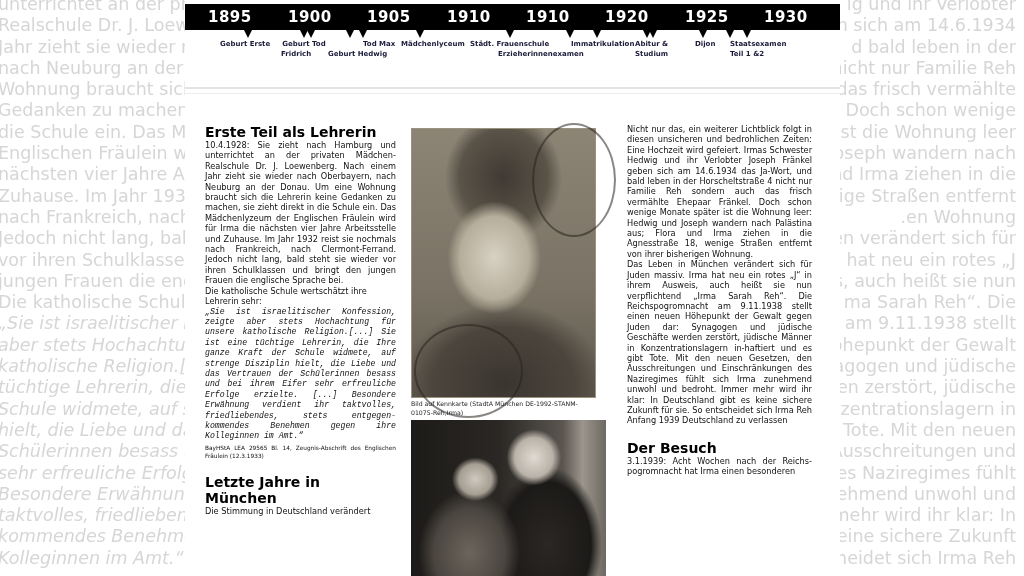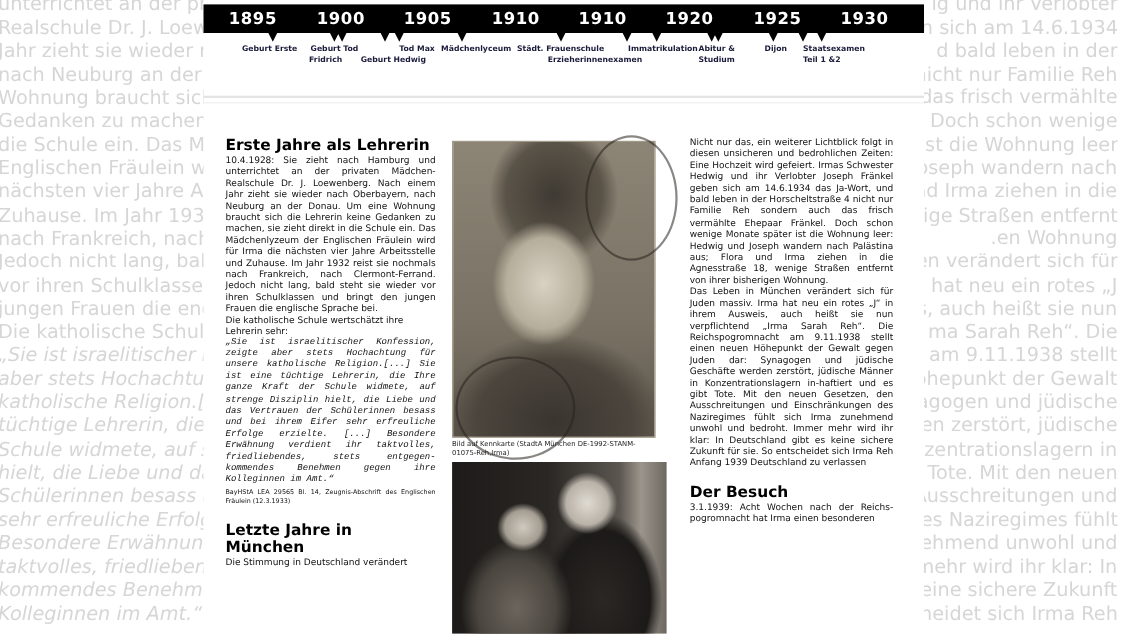--- a/index.html
+++ b/index.html
@@ -178,21 +178,21 @@
   <span class="ev" style="left:313px; top:49px">Erzieherinnenexamen</span>
   <span class="ev" style="left:386px; top:39px">Immatrikulation</span>
   <span class="ev" style="left:450px; top:39px; width:40px; white-space:normal">Abitur &amp; Studium</span>
   <span class="ev" style="left:510px; top:39px">Dijon</span>
   <span class="ev" style="left:545px; top:39px; width:52px; white-space:normal">Staatsexamen Teil 1 &amp;2</span>
 
   <div class="sep1"></div>
   <div class="sep2"></div>
 
   <div class="col col1">
-    <h2>Erste Jahre als Lehrerin</h2>
+    <h2>Erste Teil als Lehrerin</h2>
     <p>10.4.1928: Sie zieht nach Hamburg und unterrichtet an der privaten Mädchen-Realschule Dr. J. Loewenberg. Nach einem Jahr zieht sie wieder nach Oberbayern, nach Neuburg an der Donau. Um eine Wohnung braucht sich die Lehrerin keine Gedanken zu machen, sie zieht direkt in die Schule ein. Das Mädchenlyzeum der Englischen Fräulein wird für Irma die nächsten vier Jahre Arbeitsstelle und Zuhause. Im Jahr 1932 reist sie nochmals nach Frankreich, nach Clermont-Ferrand. Jedoch nicht lang, bald steht sie wieder vor ihren Schulklassen und bringt den jungen Frauen die englische Sprache bei.</p>
     <p style="text-align:left">Die katholische Schule wertschätzt ihre Lehrerin sehr:</p>
     <p class="quote">„Sie ist  israelitischer Konfession, zeigte aber stets Hochachtung für unsere katholische Religion.[...] Sie ist eine tüchtige Lehrerin, die Ihre ganze Kraft der Schule widmete, auf strenge Disziplin hielt, die Liebe und das Vertrauen der Schülerinnen besass und bei ihrem Eifer sehr erfreuliche Erfolge erzielte. [...] Besondere Erwähnung verdient ihr taktvolles, friedliebendes, stets entgegen-kommendes Benehmen gegen ihre Kolleginnen im Amt.“</p>
     <p class="src">BayHStA LEA 29565 Bl. 14, Zeugnis-Abschrift des Englischen Fräulein (12.3.1933)</p>
     <div class="gap"></div>
     <h2>Letzte Jahre in München</h2>
     <p>Die Stimmung in Deutschland verändert</p>
   </div>
 
   <div class="photo1">

